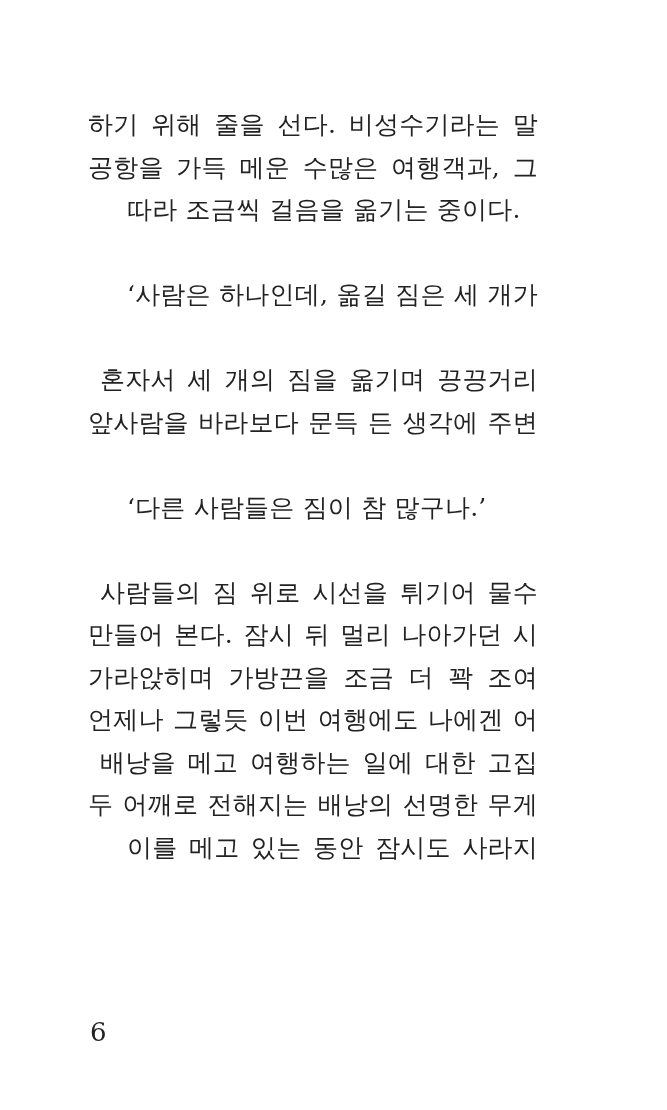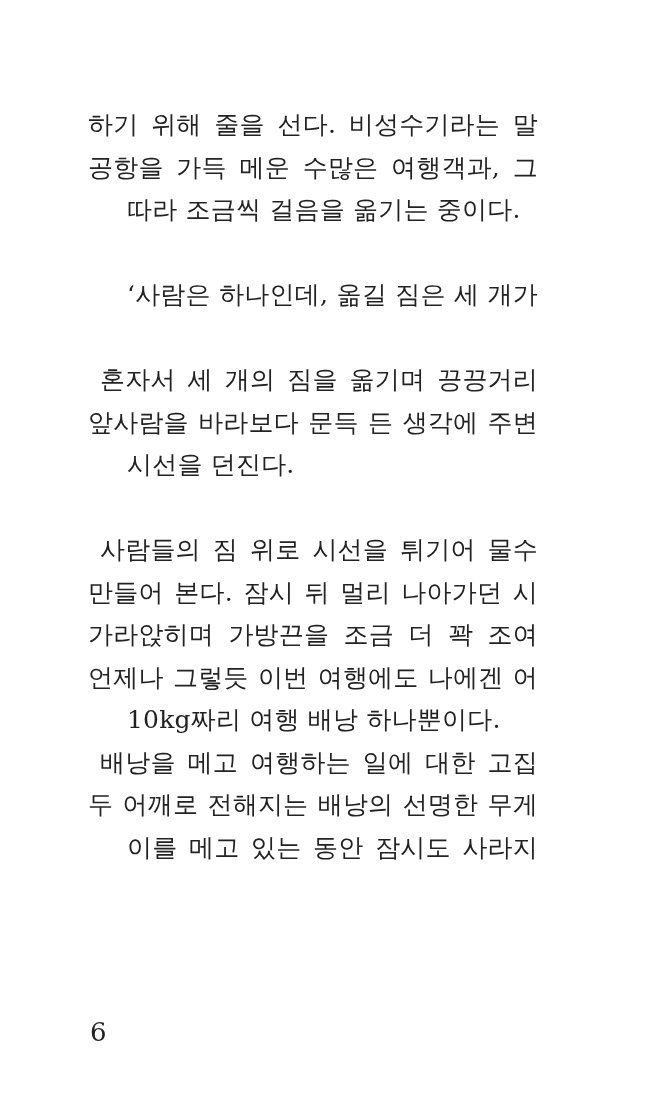--- a/index.html
+++ b/index.html
@@ -59,28 +59,29 @@
         <div class="line">하기 위해 줄을 선다. 비성수기라는 말이 무색하게</div>
         <div class="line">공항을 가득 메운 수많은 여행객과, 그들의 짐을</div>
         <div class="line last">따라 조금씩 걸음을 옮기는 중이다.</div>
       </div>
       <div class="paragraph gap-after">
         <div class="line last">‘사람은 하나인데, 옮길 짐은 세 개가 되는구나.’</div>
       </div>
       <div class="paragraph gap-after">
         <div class="line"> 혼자서 세 개의 짐을 옮기며 끙끙거리고 있는</div>
         <div class="line">앞사람을 바라보다 문득 든 생각에 주변으로</div>
-        <div class="line last">시선을 던진다.</div>
+      </div>
+      <div class="paragraph gap-after">
+        <div class="line last">‘다른 사람들은 짐이 참 많구나.’</div>
       </div>
       <div class="paragraph">
         <div class="line"> 사람들의 짐 위로 시선을 튀기어 물수제비를</div>
         <div class="line">만들어 본다. 잠시 뒤 멀리 나아가던 시선을</div>
         <div class="line">가라앉히며 가방끈을 조금 더 꽉 조여 맨다.</div>
         <div class="line">언제나 그렇듯 이번 여행에도 나에겐 어깨 위</div>
-        <div class="line last">10kg짜리 여행 배낭 하나뿐이다.</div>
       </div>
       <div class="paragraph">
         <div class="line"> 배낭을 메고 여행하는 일에 대한 고집이 크다.</div>
         <div class="line">두 어깨로 전해지는 배낭의 선명한 무게감은</div>
         <div class="line last">이를 메고 있는 동안 잠시도 사라지지 않는다.</div>
       </div>
     </div>
   <div class="page-number">6</div>
 </main>
 

